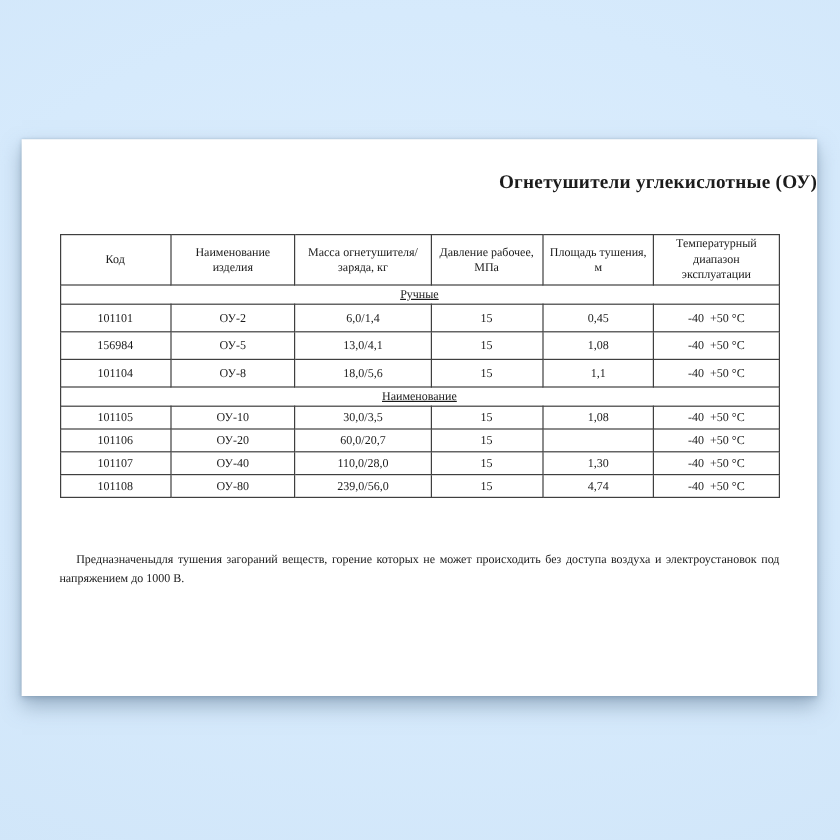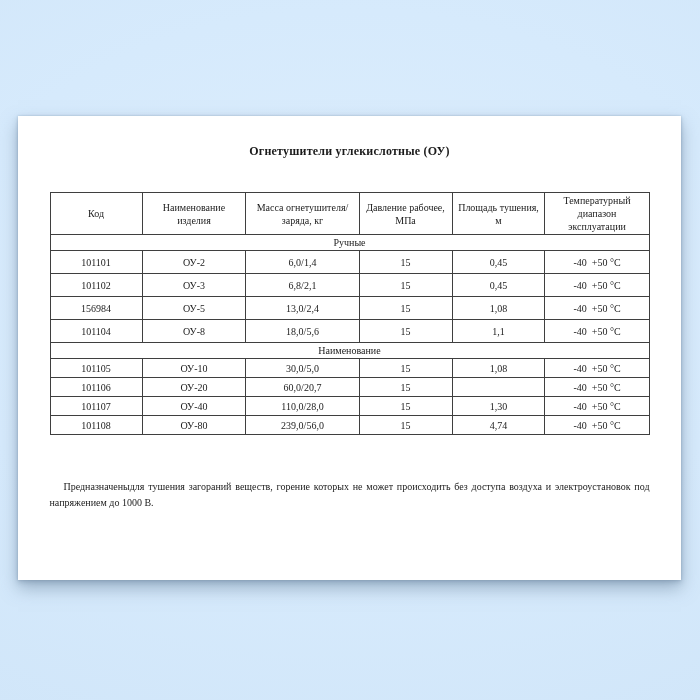--- a/index.html
+++ b/index.html
@@ -17,35 +17,35 @@
     font-family:"Liberation Serif","DejaVu Serif",serif;
     background:radial-gradient(ellipse 130% 90% at 50% 42%, var(--bg_inner) 0%, #d6eafc 45%, var(--bg_outer) 100%);
   }
   .page{
     position:absolute;left:18px;top:116px;width:663px;height:464px;
     background:var(--page_bg);
     box-shadow:0 8px 16px var(--shadow_color), 0 2px 5px rgba(96,122,148,0.35), 0 0 2px rgba(96,122,148,0.3);
   }
   .doc-title{
     margin:28px 0 0 0;
-    font-size:12px;font-weight:bold;text-align:center;color:var(--text_color);
+    font-size:16px;font-weight:bold;text-align:right;color:var(--text_color);
     letter-spacing:0.2px;
   }
   table.doc-table{
     width:600px;margin:33px auto 0 auto;
     border-collapse:collapse;table-layout:fixed;
     font-size:10px;color:var(--text_color);
   }
   table.doc-table th, table.doc-table td{
     border:1px solid var(--border_color);
     text-align:center;vertical-align:middle;
     padding:1px 3px;font-weight:normal;line-height:1.3;
   }
   tr.head-row th{height:32px;}
-  tr.section-row td{height:16px;font-size:10px;}
+  tr.section-row td{height:16px;font-size:10px;text-decoration:underline;}
   tr.rows-a td{height:23px;}
   tr.rows-b td{height:19px;}
   .doc-footnote{
     width:600px;margin:44px auto 0 auto;
     font-size:10px;color:var(--text_color);
     text-align:justify;text-indent:14px;line-height:1.6;
   }
 </style>
 </head>
 <body>
@@ -79,50 +79,42 @@
         </tr>
         <tr class="rows-a">
           <td>101101</td>
           <td>ОУ-2</td>
           <td>6,0/1,4</td>
           <td>15</td>
           <td>0,45</td>
           <td>-40 +50 °C</td>
         </tr>
         <tr class="rows-a">
-          <td>101102</td>
-          <td>ОУ-3</td>
-          <td>6,8/2,1</td>
-          <td>15</td>
-          <td>0,45</td>
-          <td>-40 +50 °C</td>
-        </tr>
-        <tr class="rows-a">
           <td>156984</td>
           <td>ОУ-5</td>
-          <td>13,0/2,4</td>
+          <td>13,0/4,1</td>
           <td>15</td>
           <td>1,08</td>
           <td>-40 +50 °C</td>
         </tr>
         <tr class="rows-a">
           <td>101104</td>
           <td>ОУ-8</td>
           <td>18,0/5,6</td>
           <td>15</td>
           <td>1,1</td>
           <td>-40 +50 °C</td>
         </tr>
         <tr class="section-row">
           <td colspan="6">Наименование</td>
         </tr>
         <tr class="rows-b">
           <td>101105</td>
           <td>ОУ-10</td>
-          <td>30,0/5,0</td>
+          <td>30,0/3,5</td>
           <td>15</td>
           <td>1,08</td>
           <td>-40 +50 °C</td>
         </tr>
         <tr class="rows-b">
           <td>101106</td>
           <td>ОУ-20</td>
           <td>60,0/20,7</td>
           <td>15</td>
           <td></td>

